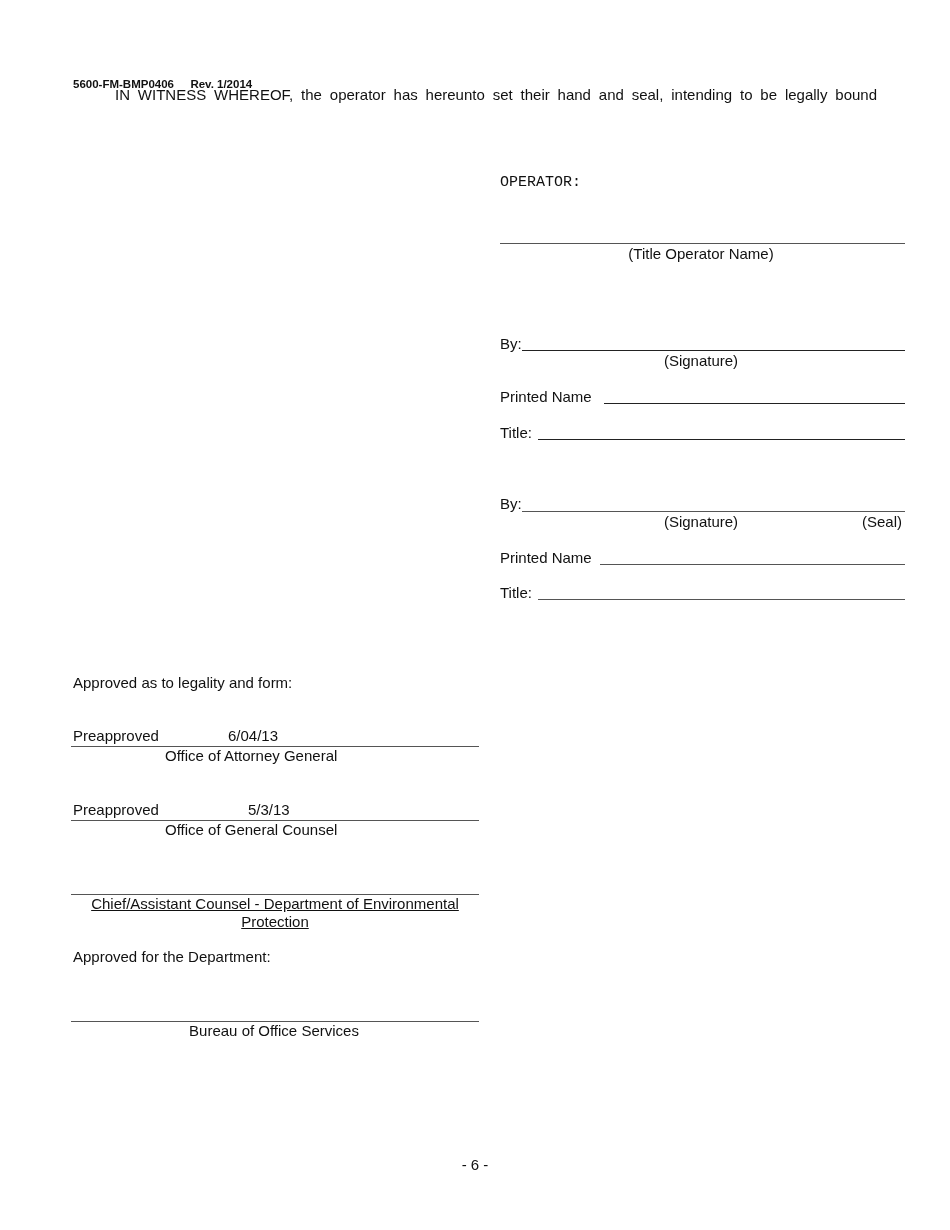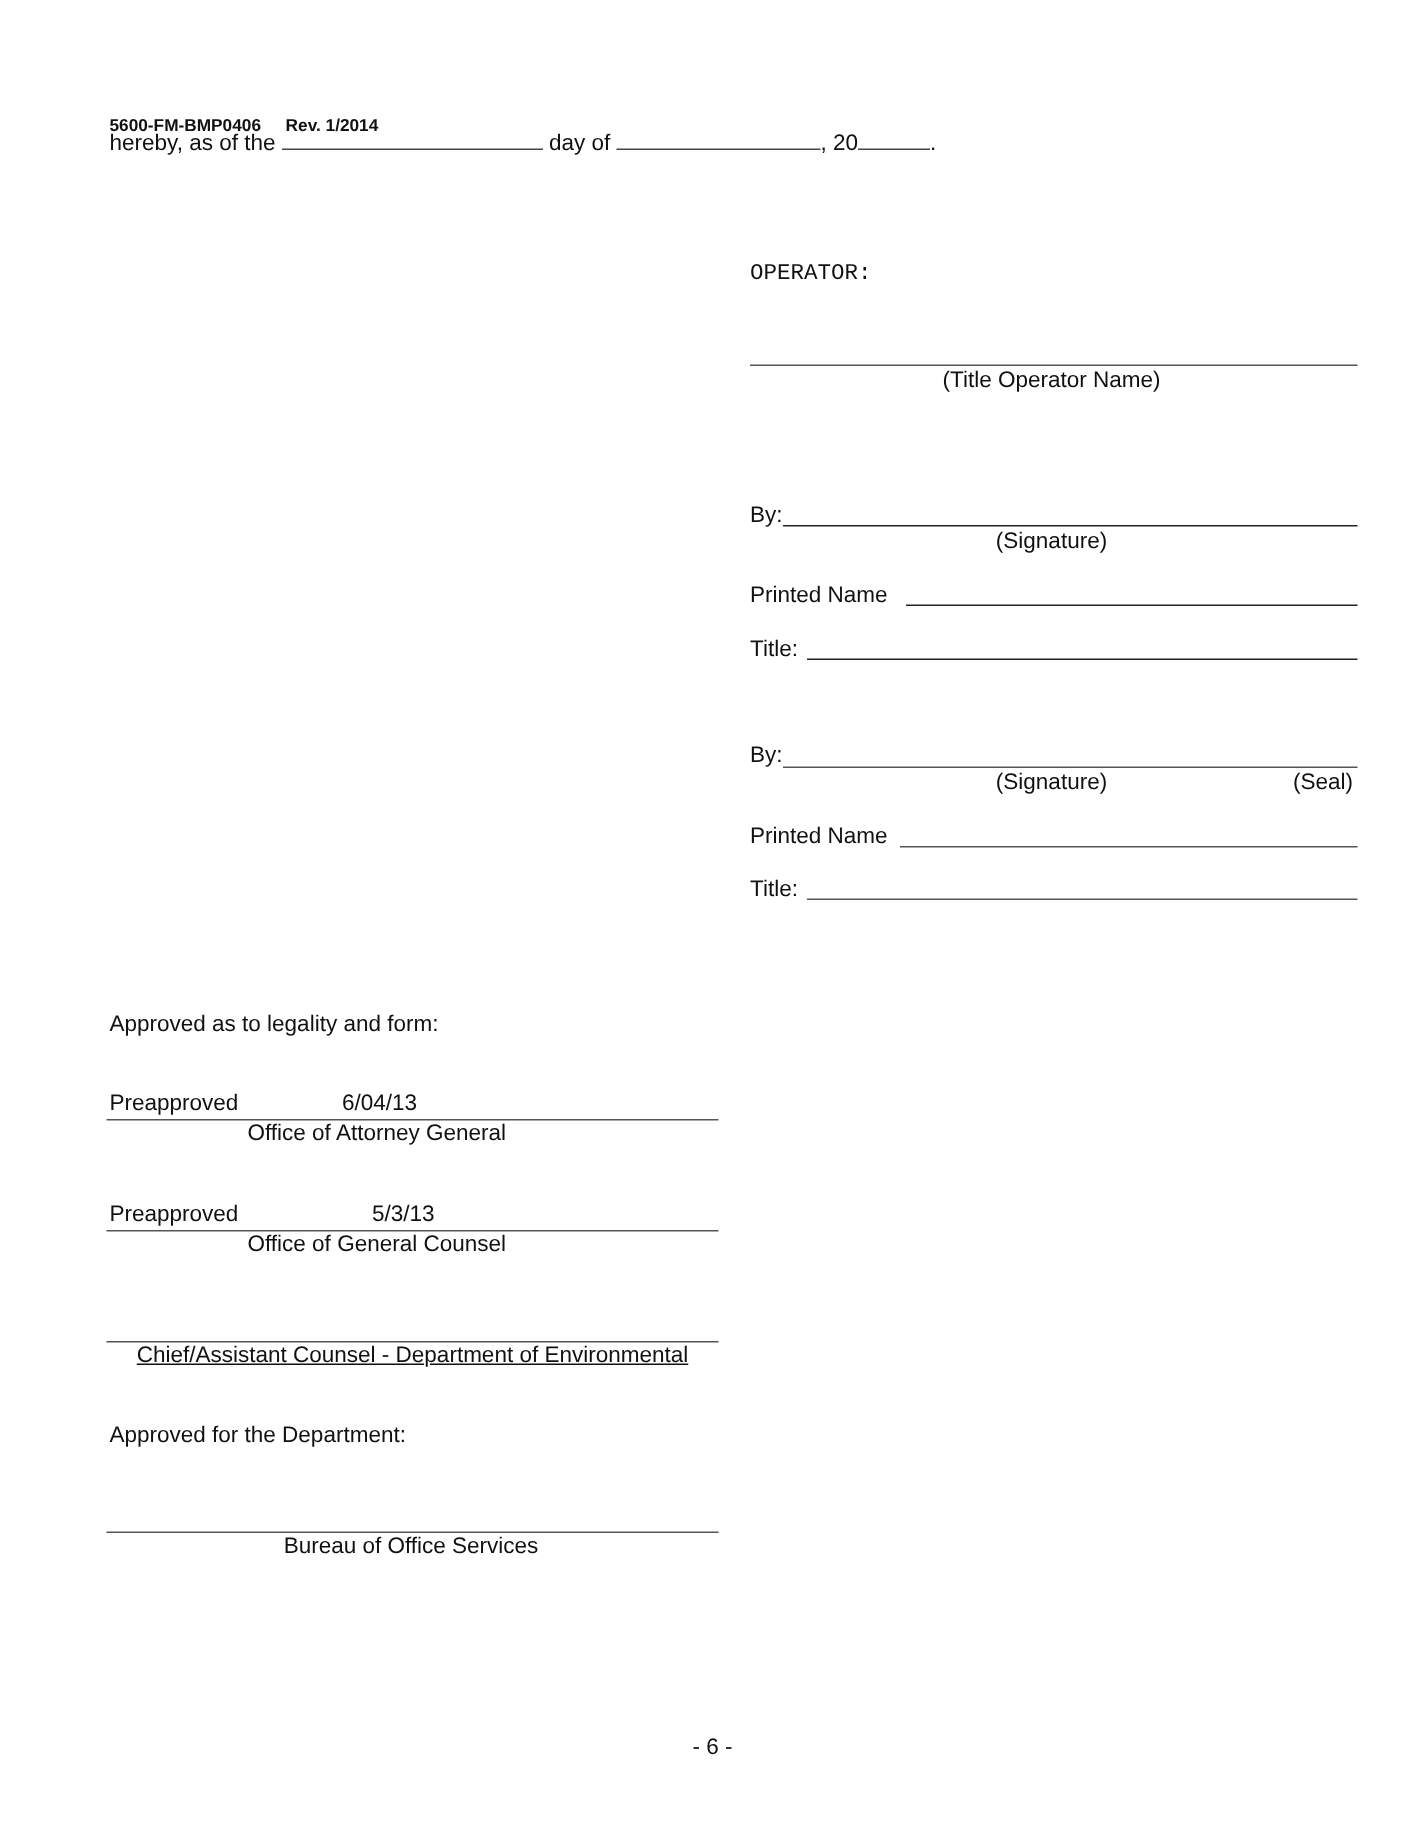--- a/index.html
+++ b/index.html
@@ -16,26 +16,21 @@
 </head>
 <body>
 
 <div class="abs hdr" style="left:73px; top:56px;">
   <span>5600-FM-BMP0406</span>
   <span style="display:inline-block; width:10px;"></span>
   <span>Rev. 1/2014</span>
 </div>
 
 <div class="para" style="top:85px;">
-  <div style="white-space:nowrap;">
-    <span>hereby, as of the</span>
-    <span class="blank" style="width:174px;"></span>
-    <span>day of</span>
-    <span class="blank" style="width:136px;"></span><span>, 20</span><span class="blank" style="width:48px;"></span><span>.</span>
-  </div>
+  <div style="text-indent:42px; text-align:justify; text-align-last:justify;">IN WITNESS WHEREOF, the operator has hereunto set their hand and seal, intending to be legally bound</div>
 </div>
 
 <div class="abs" style="left:500px; top:174px;font-family:Liberation Mono, monospace;">OPERATOR:</div>
 
 <div class="line" style="left:500px; top:243px; width:405px;"></div>
 <div class="abs center" style="left:500px; top:245px; width:402px;">(Title Operator Name)</div>
 
 <div class="abs" style="left:500px; top:335px;">By:</div>
 <div class="line dark" style="left:522px; top:350px; width:383px;"></div>
 <div class="abs center" style="left:500px; top:352px; width:402px;">(Signature)</div>
@@ -65,20 +60,21 @@
 <div class="abs" style="left:165px; top:747px;">Office of Attorney General</div>
 
 <div class="abs" style="left:73px; top:801px;">Preapproved</div>
 <div class="abs" style="left:232px; top:801px;margin-left:16px;">5/3/13</div>
 <div class="line" style="left:71px; top:820px; width:408px;"></div>
 <div class="abs" style="left:165px; top:821px;">Office of General Counsel</div>
 
 <div class="line" style="left:71px; top:894px; width:408px;"></div>
 <div class="abs center" style="left:71px; top:895px; width:408px; line-height:18px;text-decoration:underline;">
   <div>Chief/Assistant Counsel - Department of Environmental</div>
+  <div>Protection</div>
 </div>
 
 <div class="abs" style="left:73px; top:948px;">Approved for the Department:</div>
 
 <div class="line" style="left:71px; top:1021px; width:408px;"></div>
 <div class="abs center" style="left:71px; top:1022px; width:406px;">Bureau of Office Services</div>
 
 <div class="abs center" style="left:425px; top:1156px; width:100px;">- 6 -</div>
 
 </body></html>

